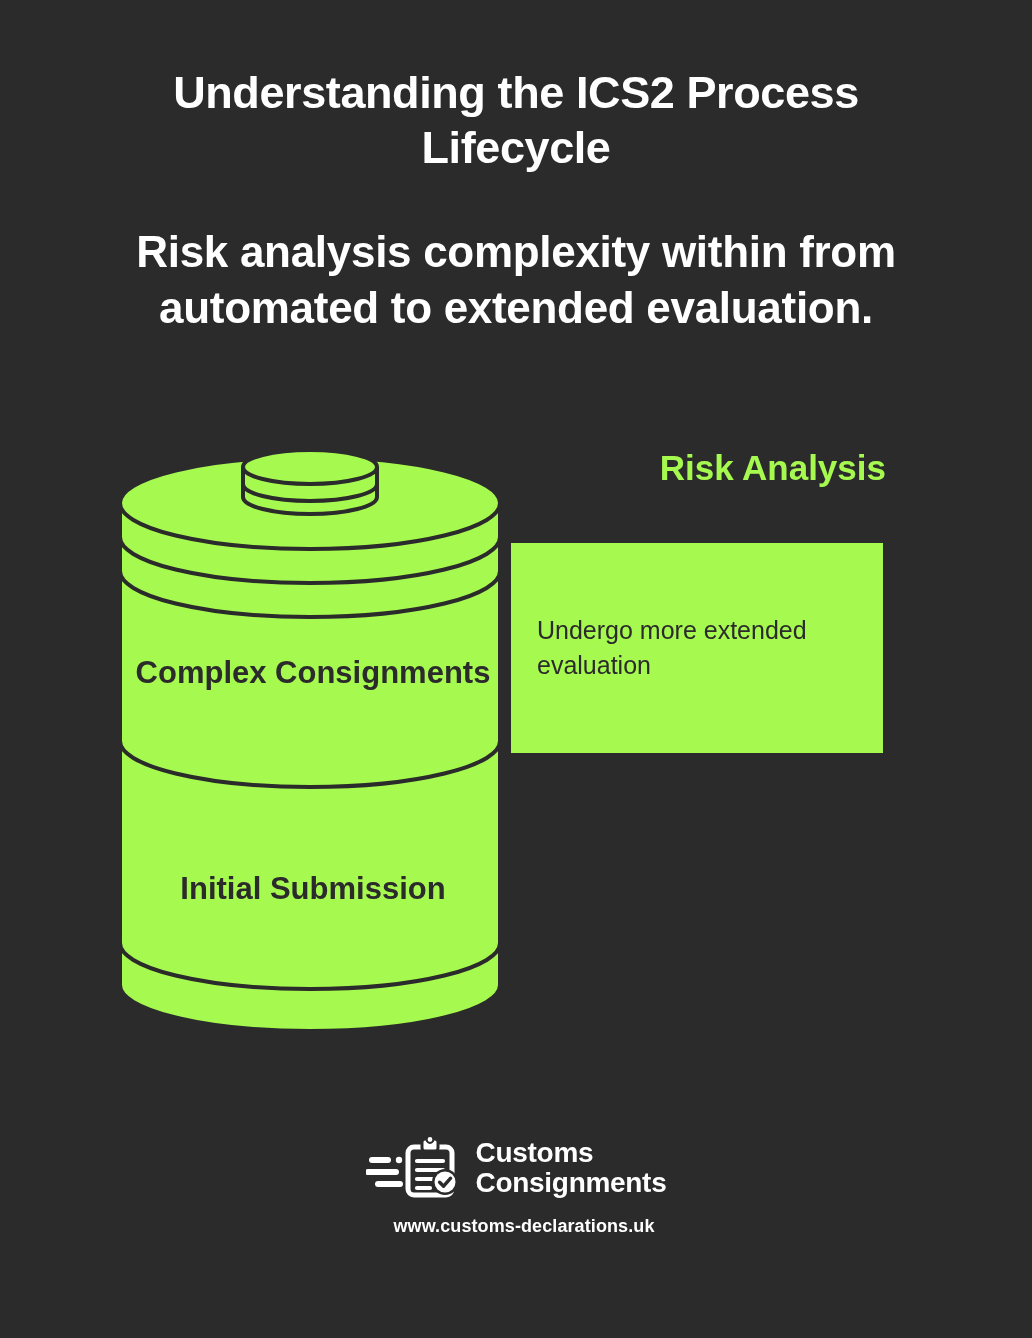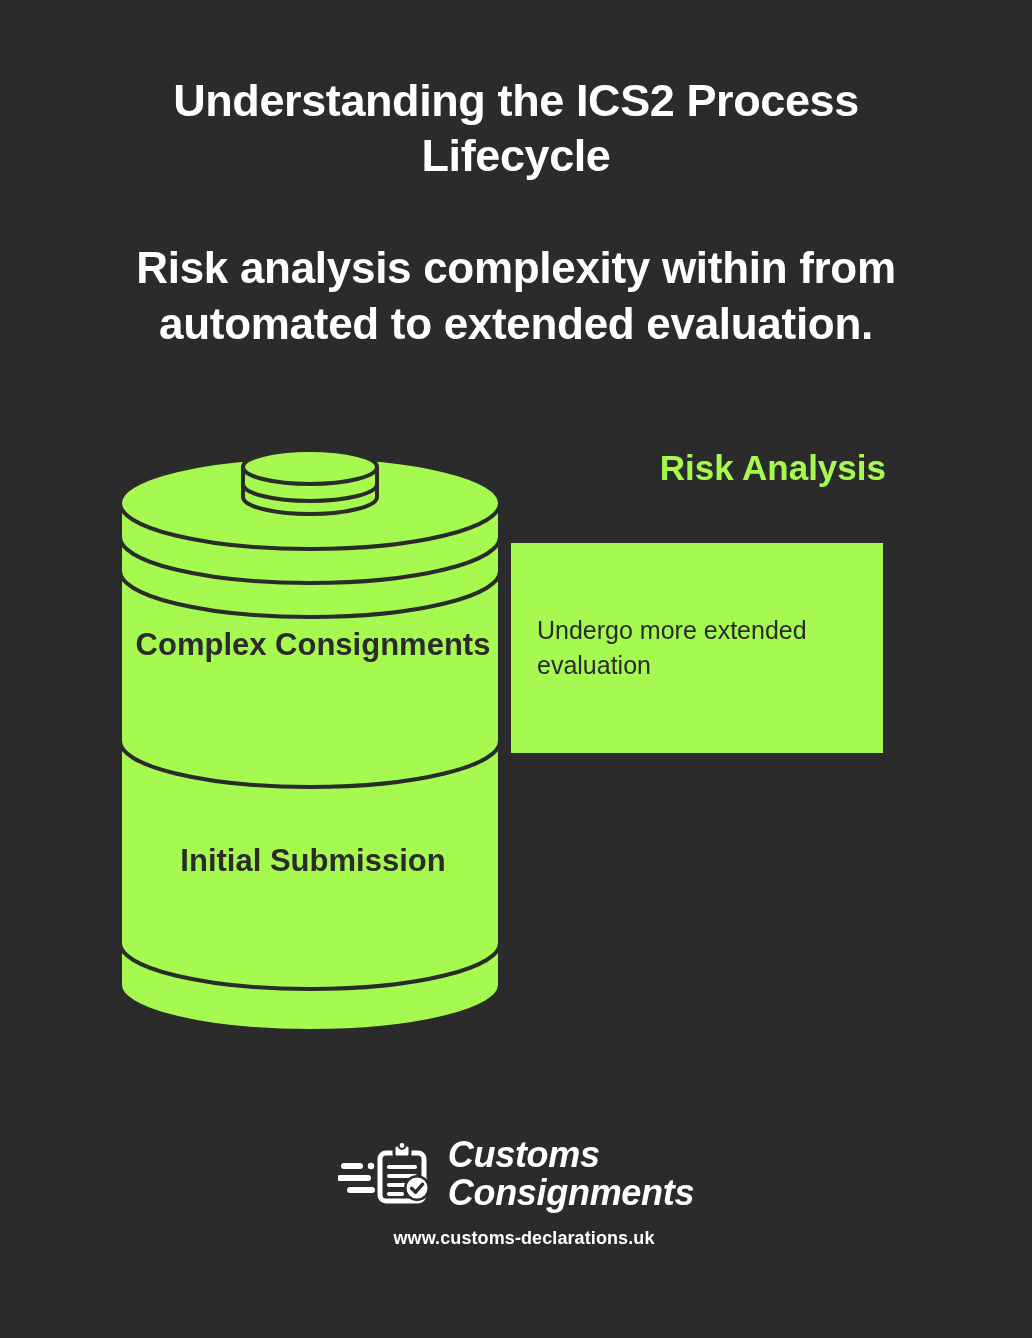--- a/index.html
+++ b/index.html
@@ -23,21 +23,21 @@
 
   
   .header {
     position: absolute;
     left: 0;
     top: 0;
     width: 1032px;
     text-align: center;
   }
   .title {
-    margin: 8px;
+    margin: 0;
     padding: 66px 86px 0 86px;
     color: #ffffff;
     font-size: 45px;
     font-weight: bold;
     line-height: 1.22;
     letter-spacing: -0.4px;
     font-family: "Liberation Sans", sans-serif;
     font-stretch: condensed;
   }
   .subtitle {
@@ -67,20 +67,21 @@
   .cyl-label {
     position: absolute;
     text-align: center;
     color: #2b2b2b;
     font-weight: bold;
     font-size: 31px;
     line-height: 1.5;
     font-family: "Liberation Sans", sans-serif;
     width: 390px;
     left: 118px;
+    margin-top: 28px;
   }
   .cyl-label-top { top: 192px; }
   .cyl-label-bottom { top: 408px; }
 
   .panel-heading {
     position: absolute;
     left: 508px;
     top: 18px;
     width: 378px;
     text-align: right;
@@ -121,25 +122,24 @@
     display: flex;
     align-items: center;
     justify-content: center;
     gap: 14px;
   }
   .logo-mark { flex: 0 0 auto; display: block; }
   .logo-words {
     color: #ffffff;
     text-align: left;
     font-weight: bold;
-    font-size: 36px;
+    font-size: 28px;
     line-height: 1.06;
     letter-spacing: -0.3px;
     font-family: "Liberation Sans", sans-serif;
-    font-style: italic;
   }
   .site-url {
     margin-top: 16px;
     color: #ffffff;
     font-size: 18px;
     font-weight: bold;
     letter-spacing: 0.1px;
     font-family: "Liberation Sans", sans-serif;
     margin-left: 16px;
   }

